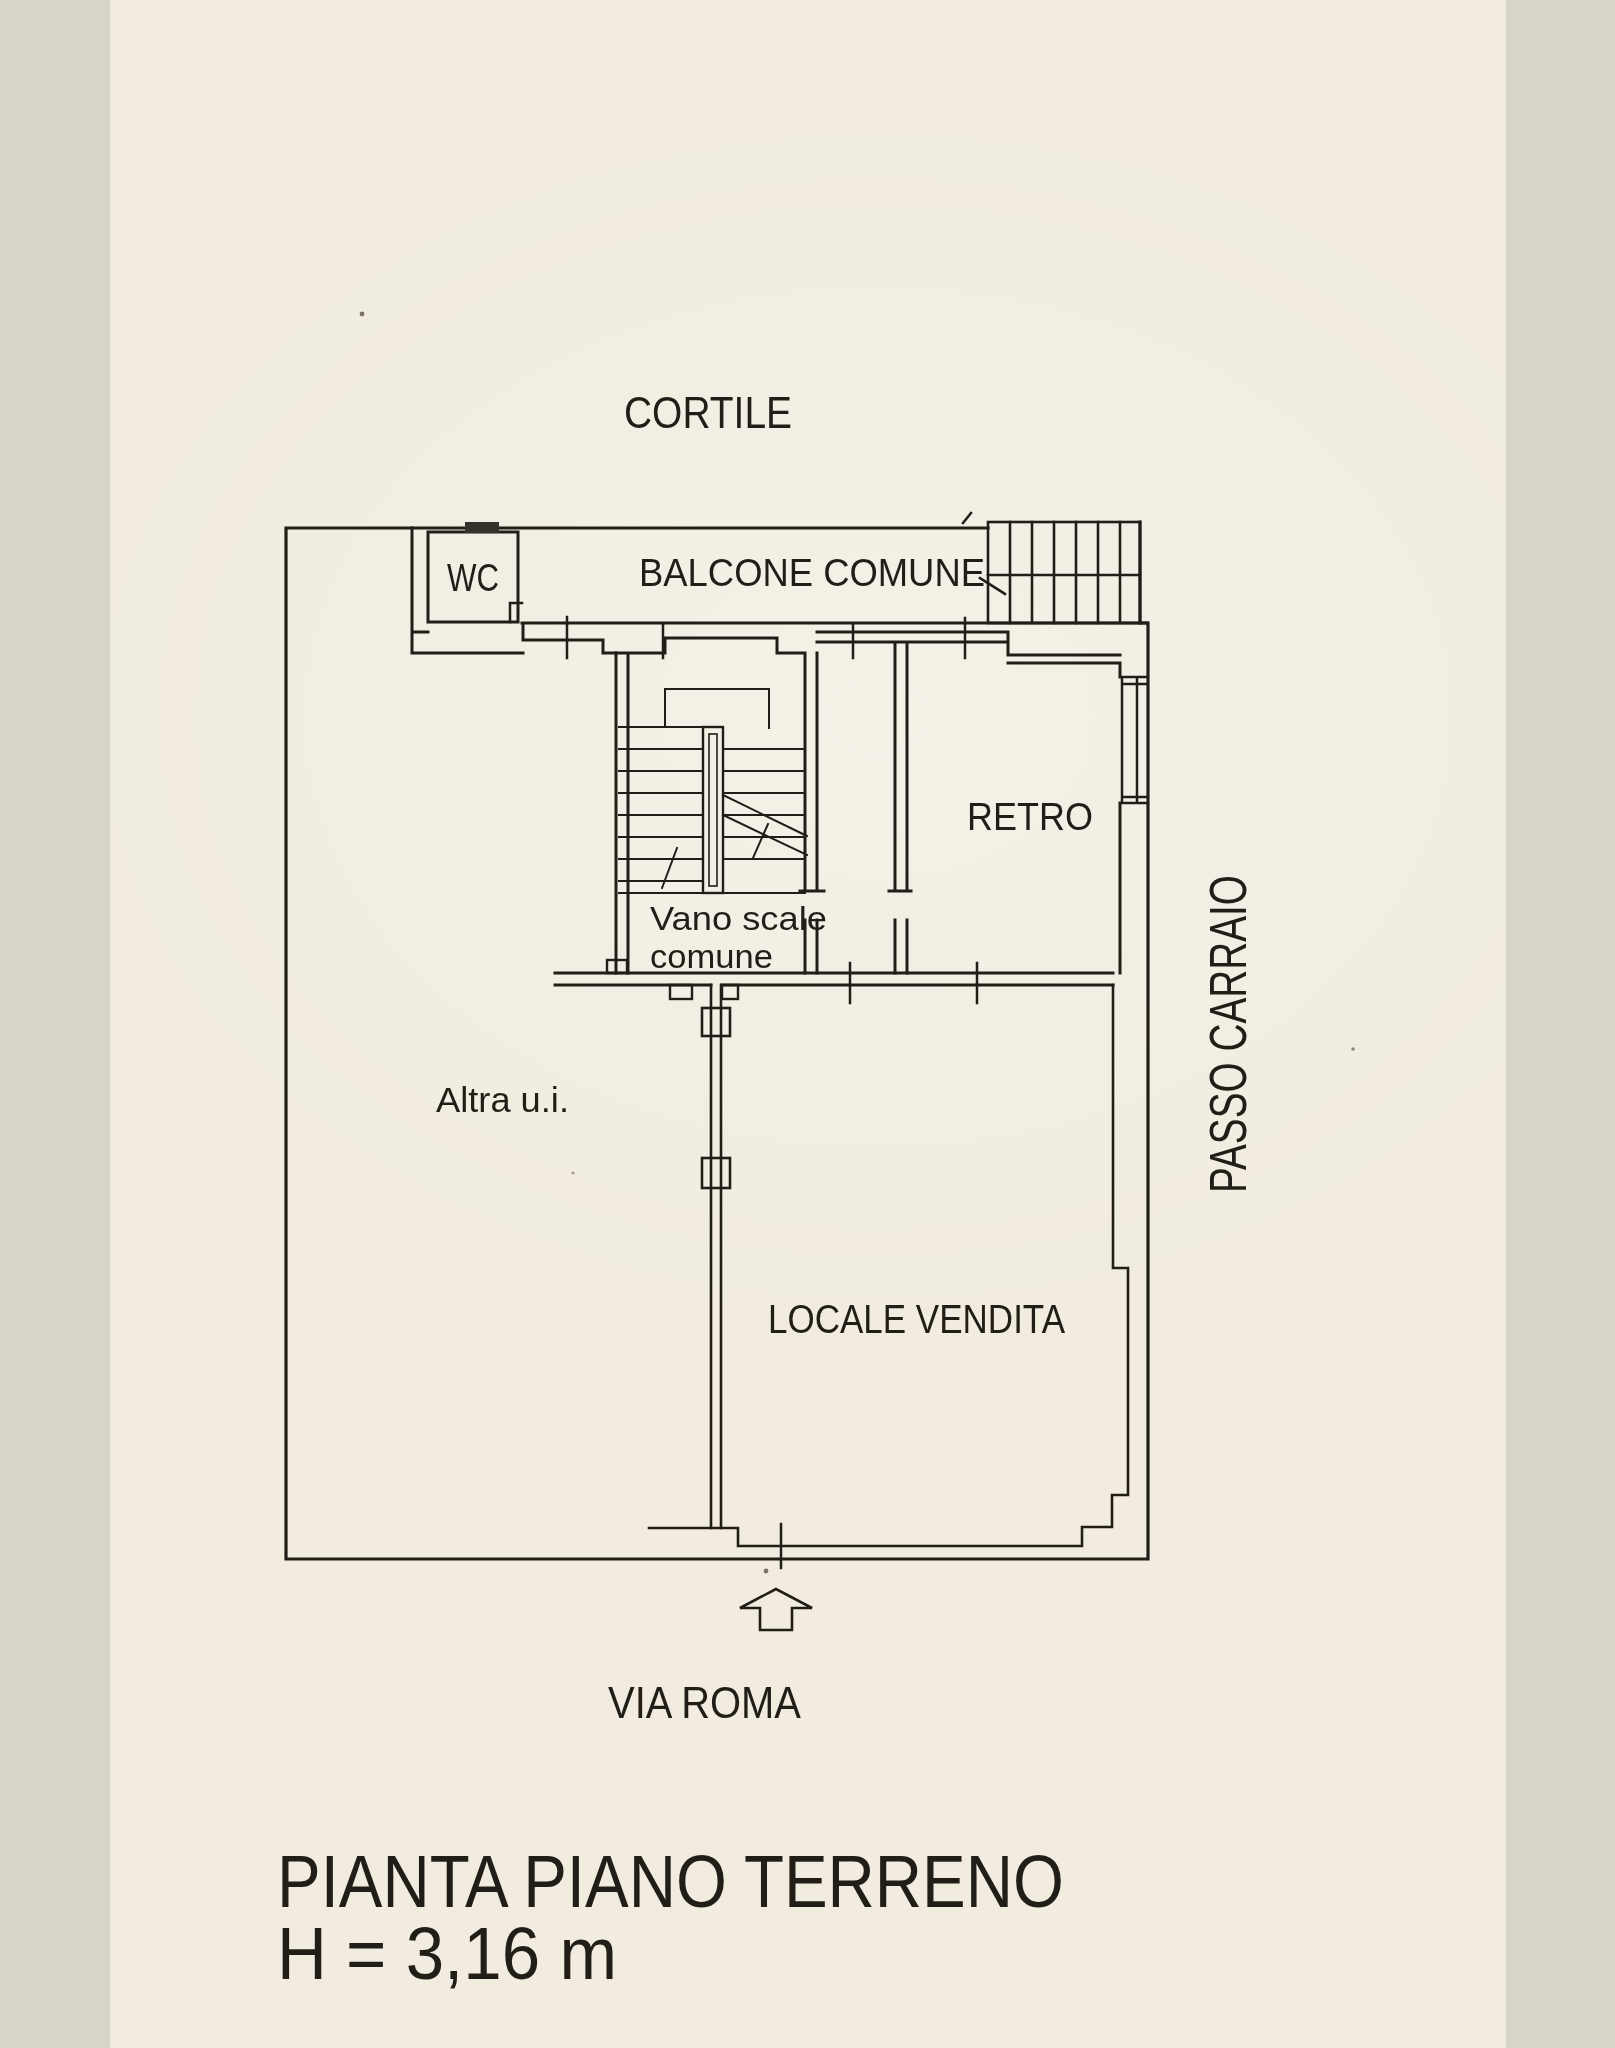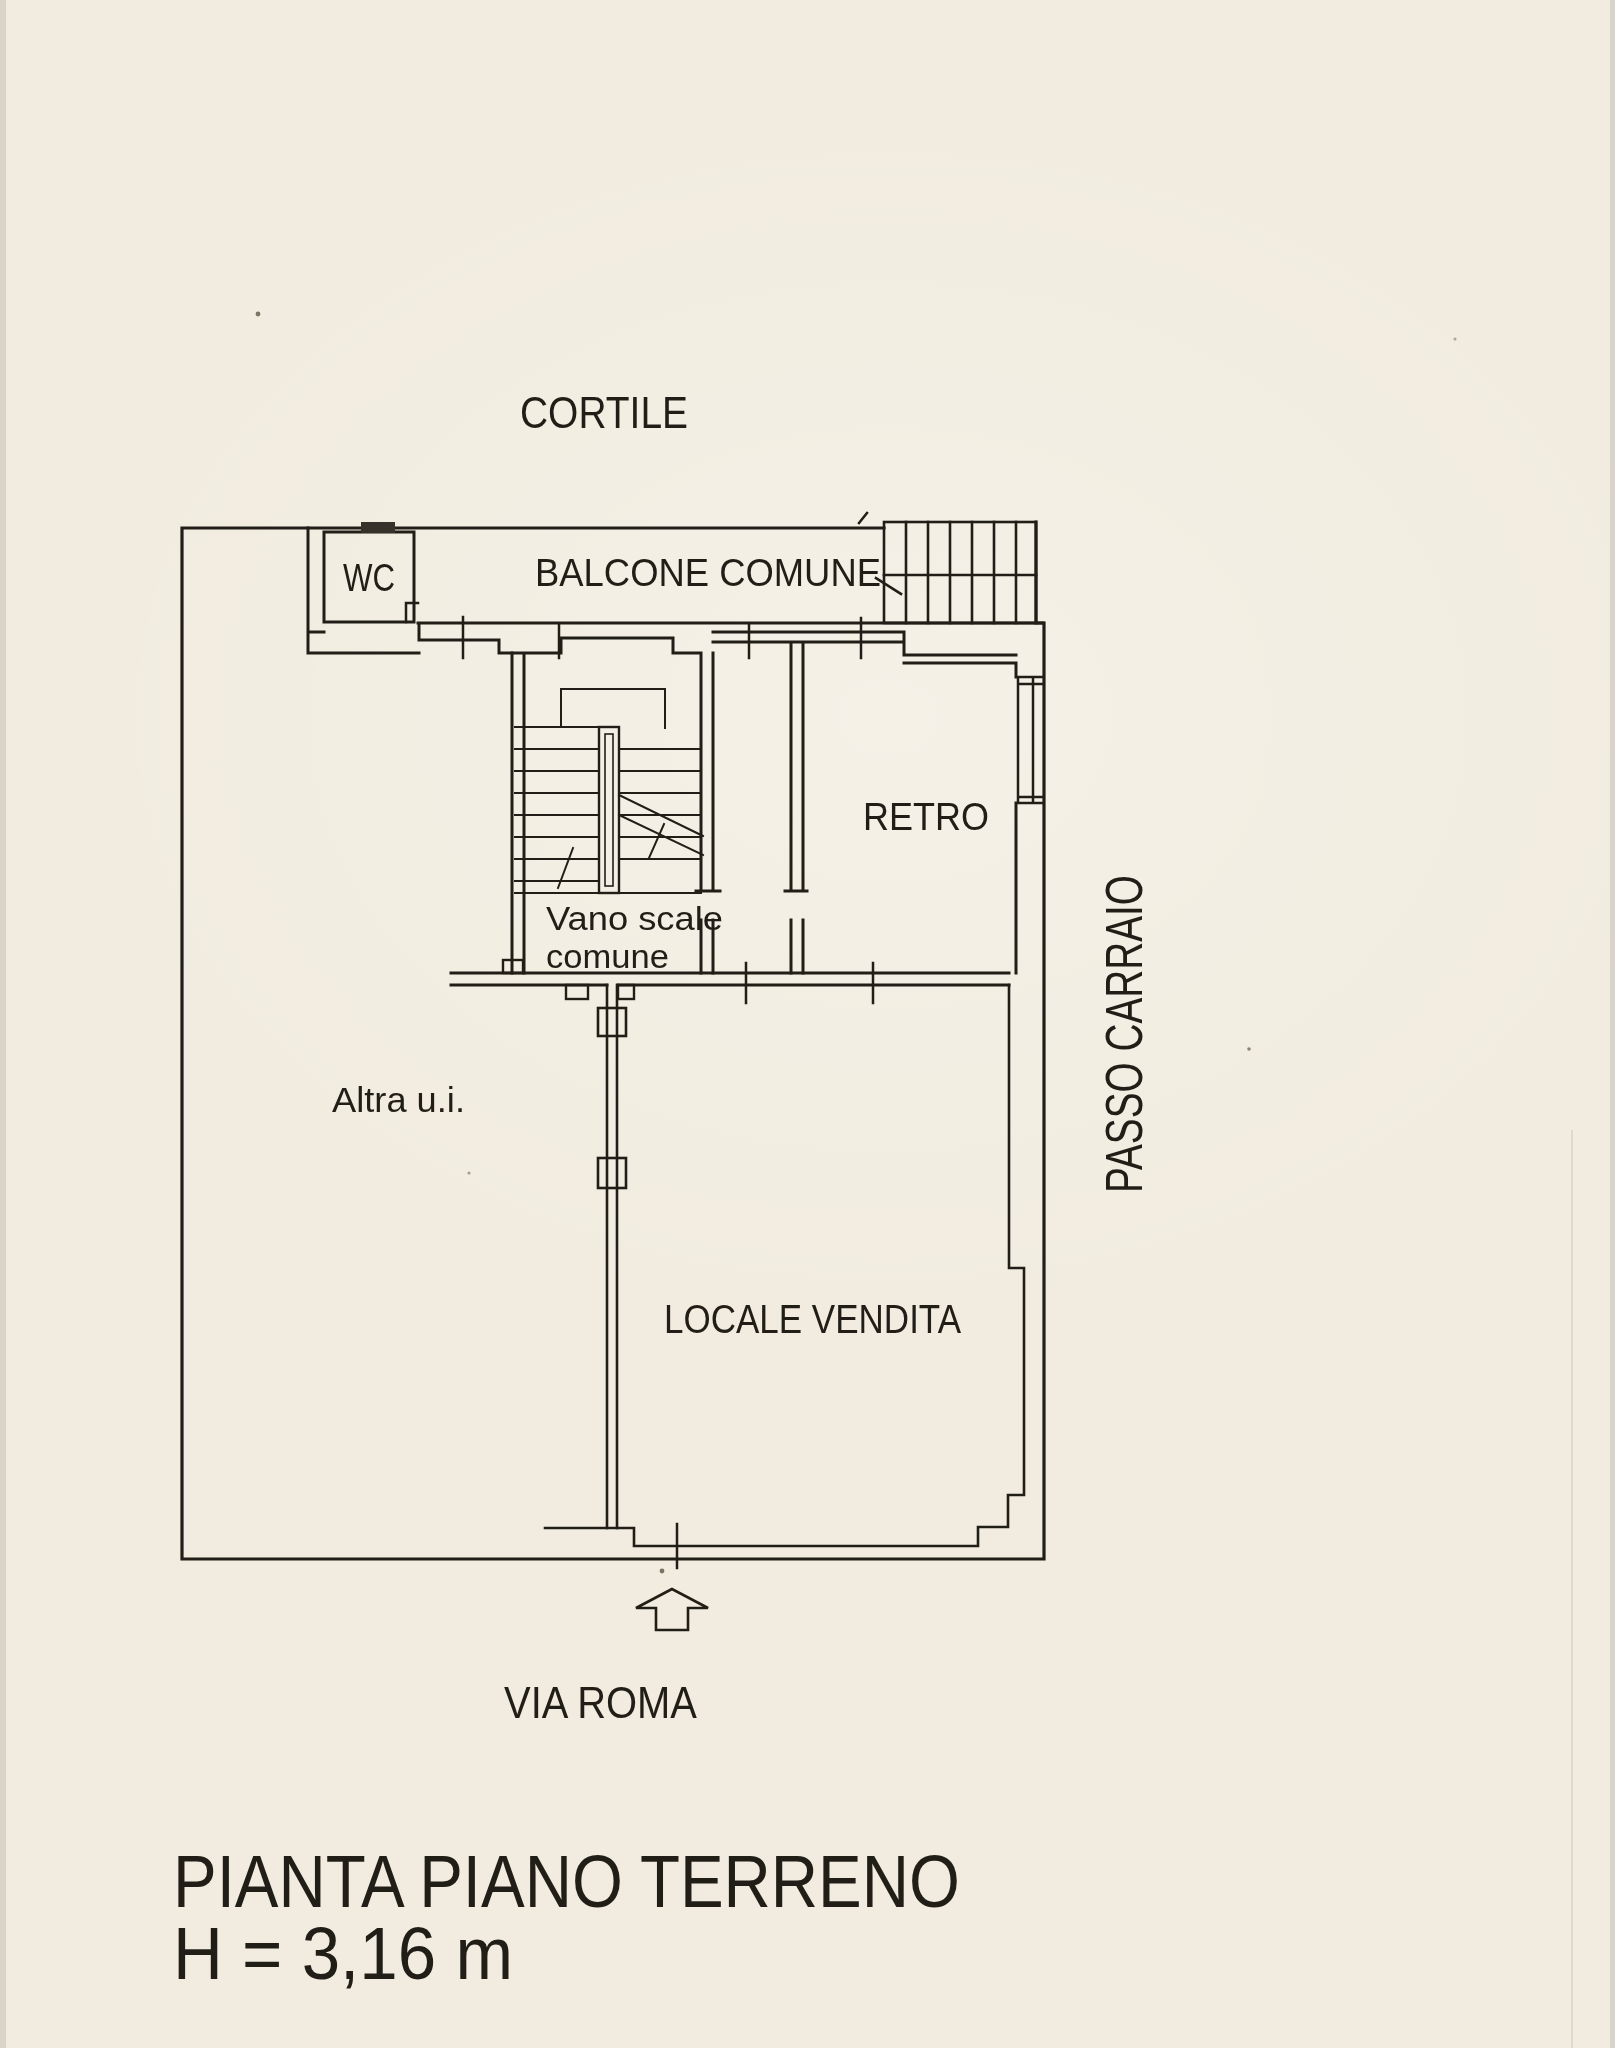--- a/index.html
+++ b/index.html
@@ -2,21 +2,21 @@
 <html style="--paper: #f1ecdf; --ink: #211e18;"><head>
 <meta charset="utf-8">
 <style>
   :root{
     --paper:#f1ecdf;
     --ink:#211e18;
   }
   html,body{margin:0;padding:0;background:#d8d4c8;}
   .page{
     position:relative;
-    width:1604px;height:2048px;
+    width:1396px;height:2048px;
     margin:0 auto;
     background:
       radial-gradient(ellipse 1200px 900px at 55% 35%, rgba(255,255,255,.25), rgba(0,0,0,0) 70%),
       var(--paper);
     overflow:hidden;
     font-family:"Liberation Sans", sans-serif;
   }
   svg text{
     fill:var(--ink);
     font-family:"Liberation Sans", sans-serif;

